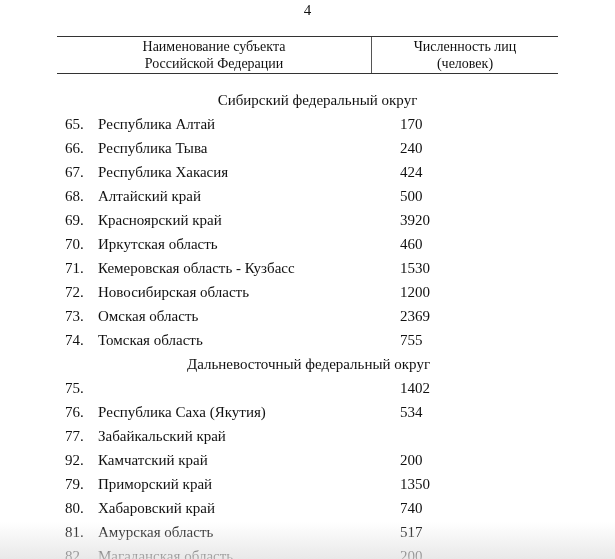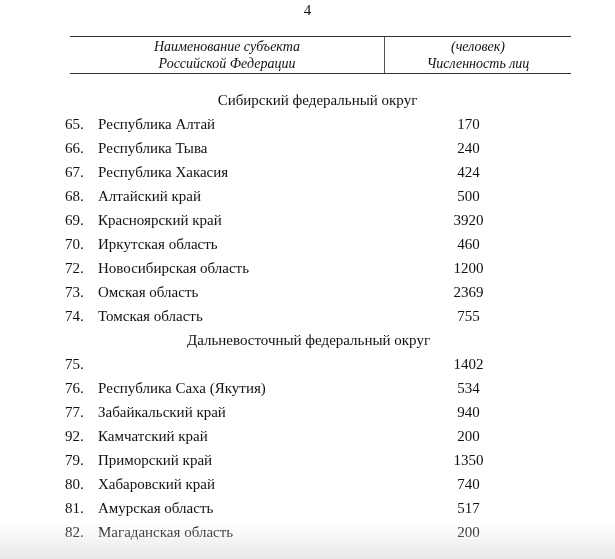--- a/index.html
+++ b/index.html
@@ -31,28 +31,27 @@
     .page-number {
       position: absolute;
       top: 1px;
       left: 0; width: 615px;
       text-align: center;
       font-size: 15px;
       line-height: 18px;
     }
     .table-header {
       position: absolute;
-      left: 70px;
+      left: 57px;
       top: 36px;
       width: 501px;
       height: 36px;
       border-top: 1px solid #333333;
       border-bottom: 1px solid #333333;
       display: flex;
-      font-style: italic;
     }
     .th {
       font-size: 14px;
       line-height: 17px;
       text-align: center;
       padding-top: 1px;
     }
     .th-name {
       width: 314px;
       border-right: 1px solid #555555;
@@ -88,40 +87,40 @@
       position: absolute;
       left: 65px;
       width: 30px;
     }
     .row .name {
       position: absolute;
       left: 98px;
     }
     .row .val {
       position: absolute;
-      left: 436px;
+      left: 400px;
       width: 65px;
-      text-align: center;
+      text-align: left;
     }
   </style>
 </head>
 <body>
 
 <div class="page">
 
   <div class="page-number">4</div>
 
   <div class="table-header">
     <div class="th th-name">
       <span>Наименование субъекта</span>
       <span>Российской Федерации</span>
     </div>
     <div class="th th-count">
+      <span>Численность лиц</span>
       <span>(человек)</span>
-      <span>Численность лиц</span>
     </div>
   </div>
 
   <div class="rows" id="rows">
       <div class="section-title first">Сибирский федеральный округ</div>
       <div class="row">
         <span class="num">65.</span>
         <span class="name">Республика Алтай</span>
         <span class="val">170</span>
       </div>
@@ -144,20 +143,25 @@
         <span class="num">69.</span>
         <span class="name">Красноярский край</span>
         <span class="val">3920</span>
       </div>
       <div class="row">
         <span class="num">70.</span>
         <span class="name">Иркутская область</span>
         <span class="val">460</span>
       </div>
       <div class="row">
+        <span class="num">71.</span>
+        <span class="name">Кемеровская область - Кузбасс</span>
+        <span class="val">1530</span>
+      </div>
+      <div class="row">
         <span class="num">72.</span>
         <span class="name">Новосибирская область</span>
         <span class="val">1200</span>
       </div>
       <div class="row">
         <span class="num">73.</span>
         <span class="name">Омская область</span>
         <span class="val">2369</span>
       </div>
       <div class="row">
@@ -171,21 +175,20 @@
         <span class="val">1402</span>
       </div>
       <div class="row">
         <span class="num">76.</span>
         <span class="name">Республика Саха (Якутия)</span>
         <span class="val">534</span>
       </div>
       <div class="row">
         <span class="num">77.</span>
         <span class="name">Забайкальский край</span>
-        <span class="val">940</span>
       </div>
       <div class="row">
         <span class="num">92.</span>
         <span class="name">Камчатский край</span>
         <span class="val">200</span>
       </div>
       <div class="row">
         <span class="num">79.</span>
         <span class="name">Приморский край</span>
         <span class="val">1350</span>

